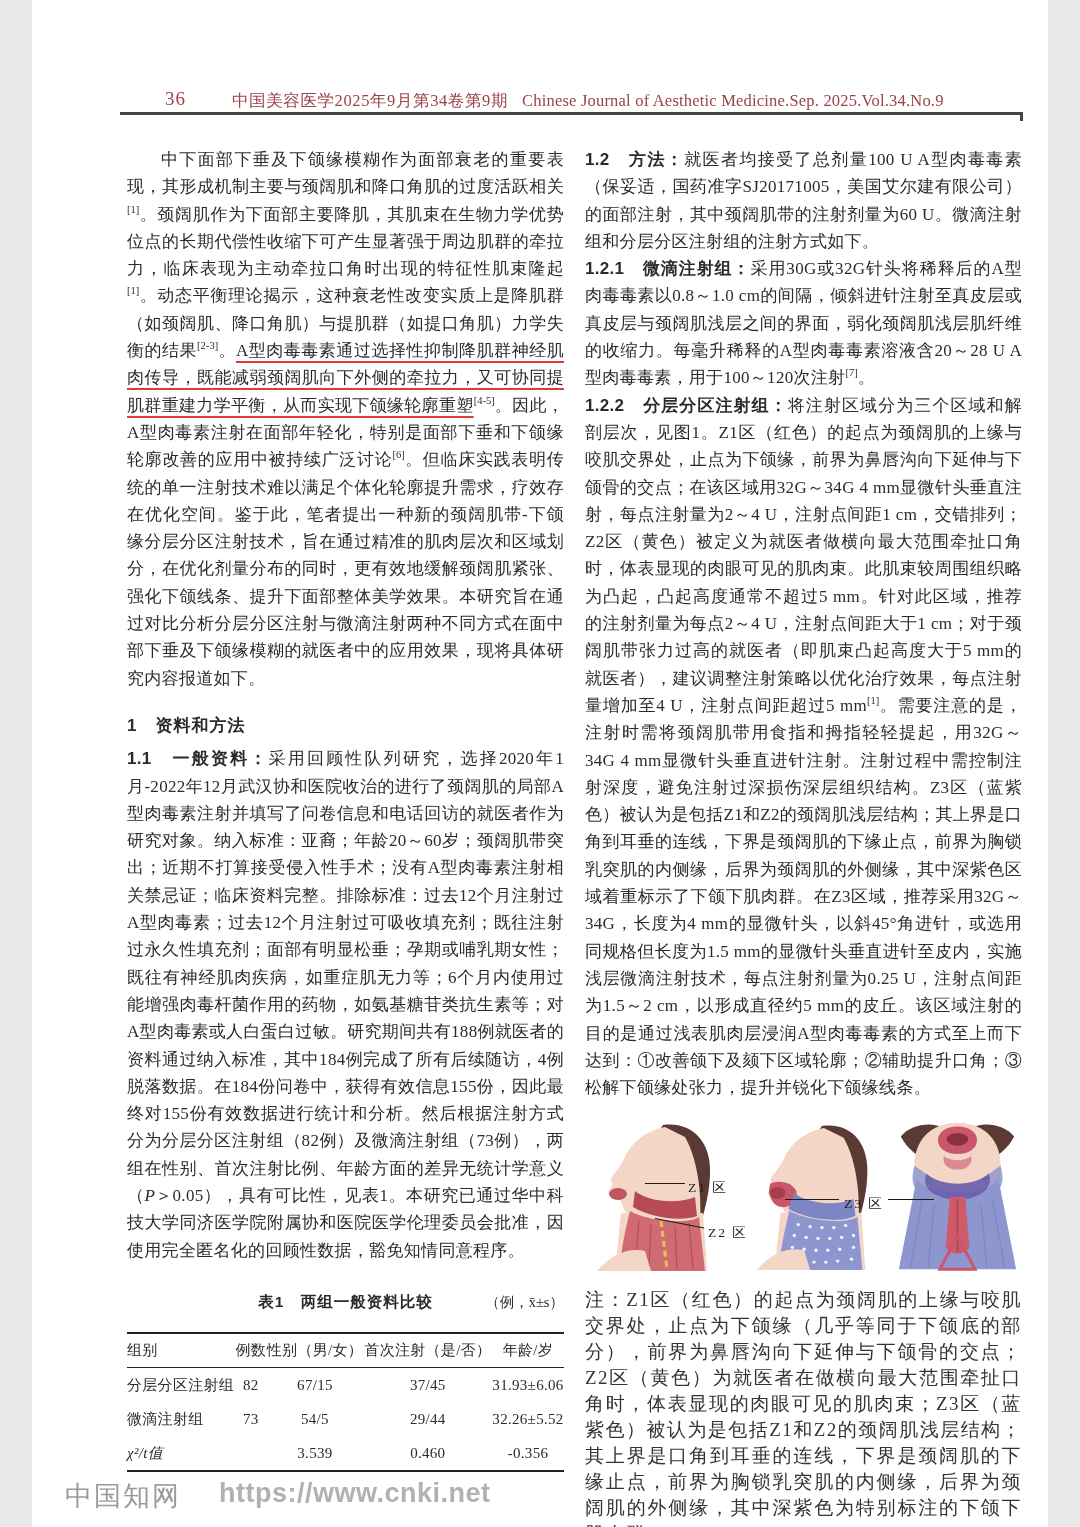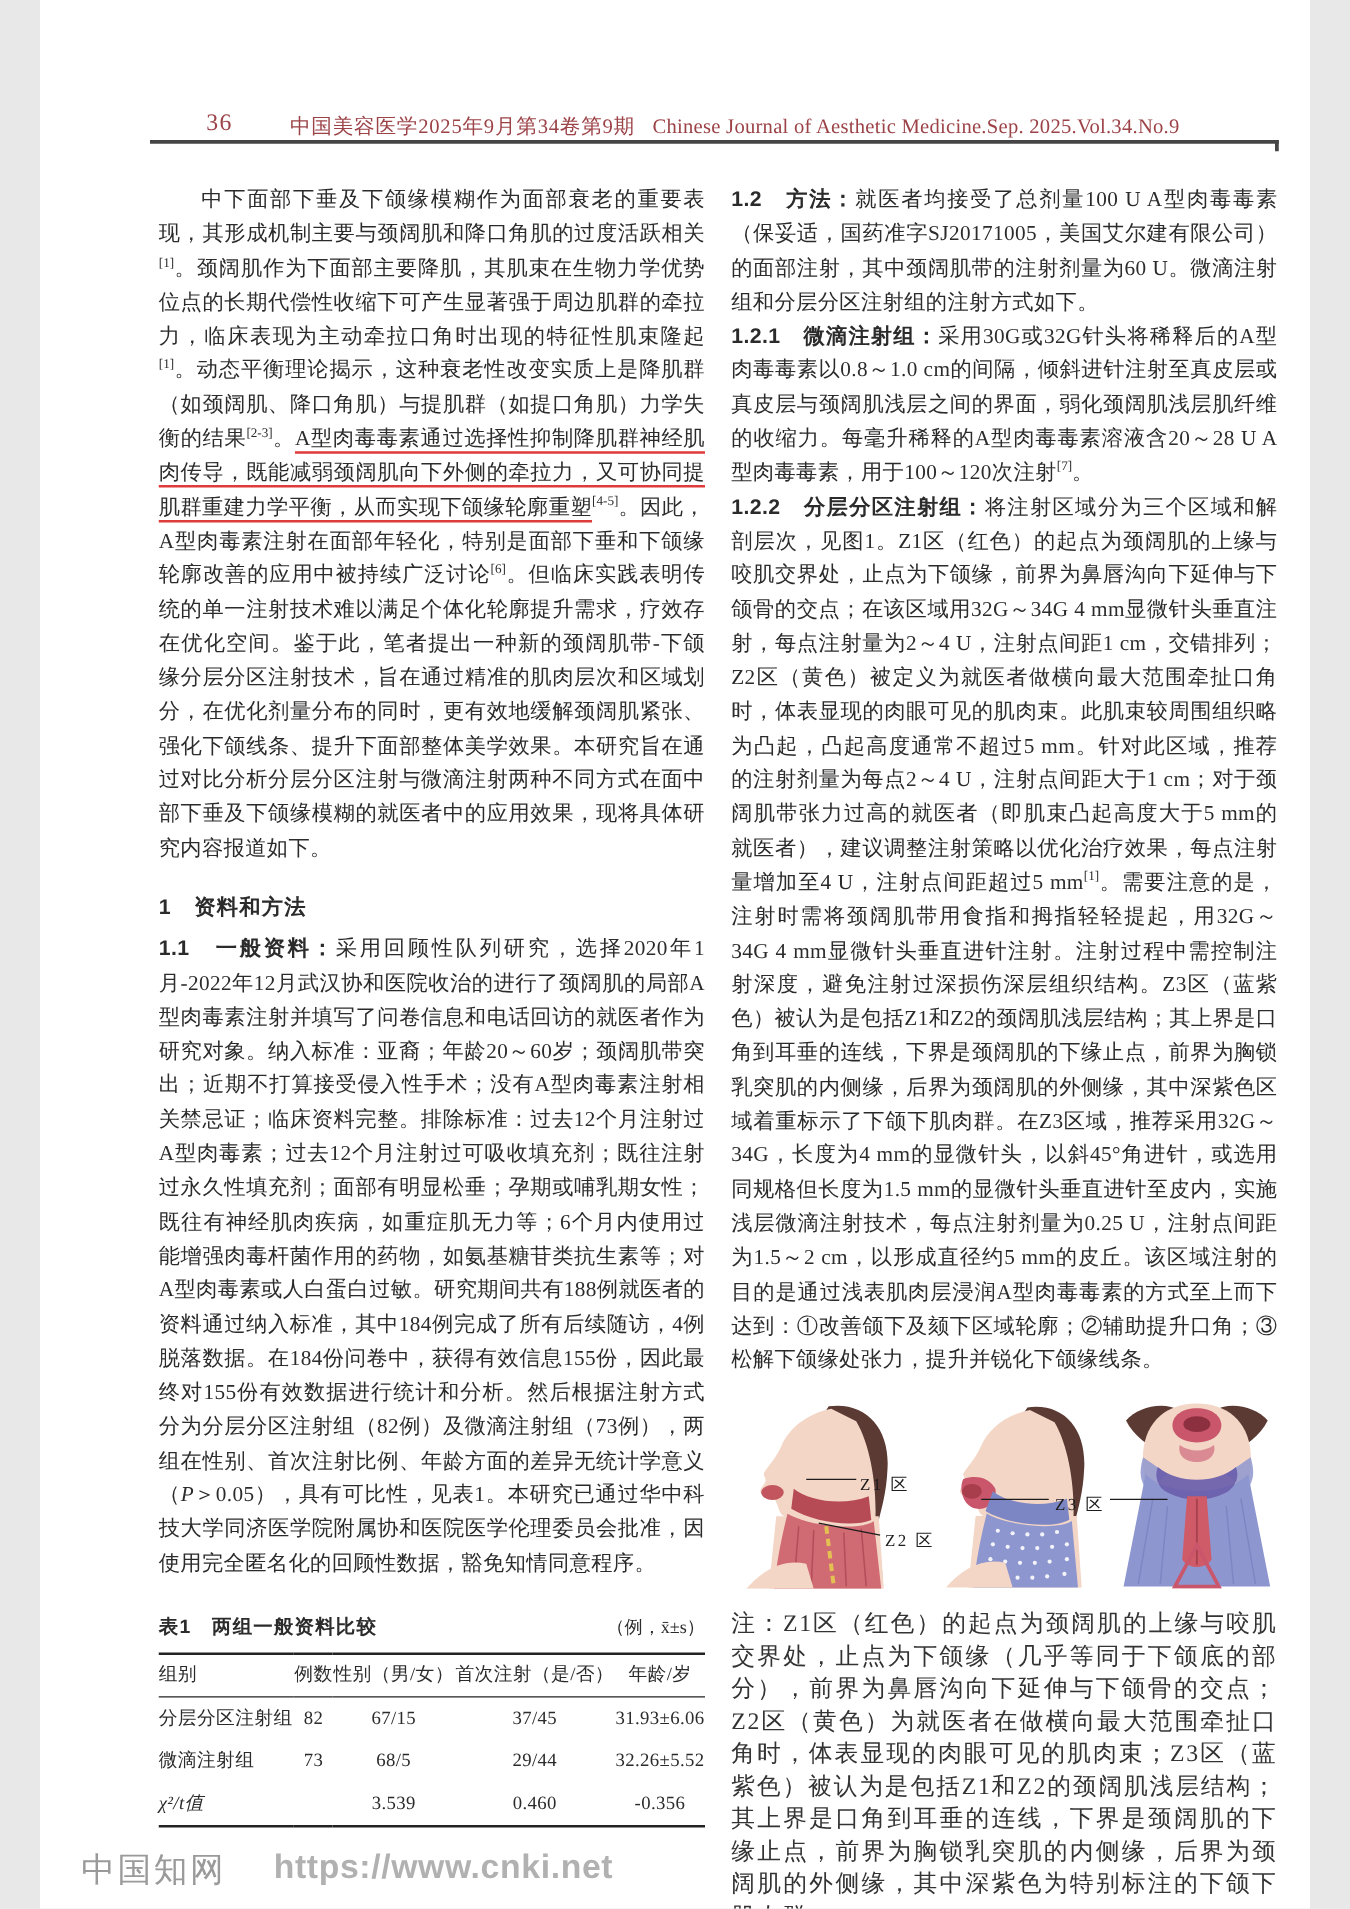--- a/index.html
+++ b/index.html
@@ -22,21 +22,21 @@
   .para.indent{text-indent:2em;}
   .seg-sup{font-size:.62em;vertical-align:super;letter-spacing:0;line-height:0;}
   .seg-redline{text-decoration:underline;text-decoration-color:#e03b3b;text-decoration-thickness:2.2px;text-underline-offset:5px;}
   .seg-i{font-style:italic;}
   .seg-lead{font-family:"Liberation Sans","DejaVu Sans",sans-serif;font-weight:600;}
   .sec-heading{margin:20px 0 6px 0;font-family:"Liberation Sans","DejaVu Sans",sans-serif;
                font-weight:bold;font-size:17px;letter-spacing:1px;}
 
   
   .tbl-wrap{margin-top:24px;position:relative;}
-  .tbl-captionrow{position:relative;text-align:left;font-size:15.5px;margin-bottom:7px;}
+  .tbl-captionrow{position:relative;text-align:center;font-size:15.5px;margin-bottom:17px;}
   .tbl-caption{font-family:"Liberation Sans","DejaVu Sans",sans-serif;font-weight:bold;letter-spacing:1px;}
   .tbl-note{position:absolute;right:0;top:1px;font-size:14.5px;font-weight:normal;letter-spacing:0;}
   table.t1{width:100%;border-collapse:collapse;font-size:15px;line-height:20px;
            border-top:2.2px solid #222;border-bottom:2.2px solid #222;}
   table.t1 th{font-weight:normal;border-bottom:1.4px solid #222;padding:6px 0 7px 0;white-space:nowrap;margin-left:32px;}
   table.t1 td{padding:7px 0;white-space:nowrap;}
   table.t1 th:first-child,table.t1 td:first-child{text-align:left;}
   table.t1 th:not(:first-child),table.t1 td:not(:first-child){text-align:center;}
   .ital{font-style:italic;}
 
@@ -91,21 +91,21 @@
           <tr>
             <td>分层分区注射组</td>
             <td>82</td>
             <td>67/15</td>
             <td>37/45</td>
             <td>31.93±6.06</td>
           </tr>
           <tr>
             <td>微滴注射组</td>
             <td>73</td>
-            <td>68/5</td>
+            <td>54/5</td>
             <td>29/44</td>
             <td>32.26±5.52</td>
           </tr>
           <tr>
             <td class="ital">χ²/t值</td>
             <td></td>
             <td>3.539</td>
             <td>0.460</td>
             <td>-0.356</td>
           </tr>

